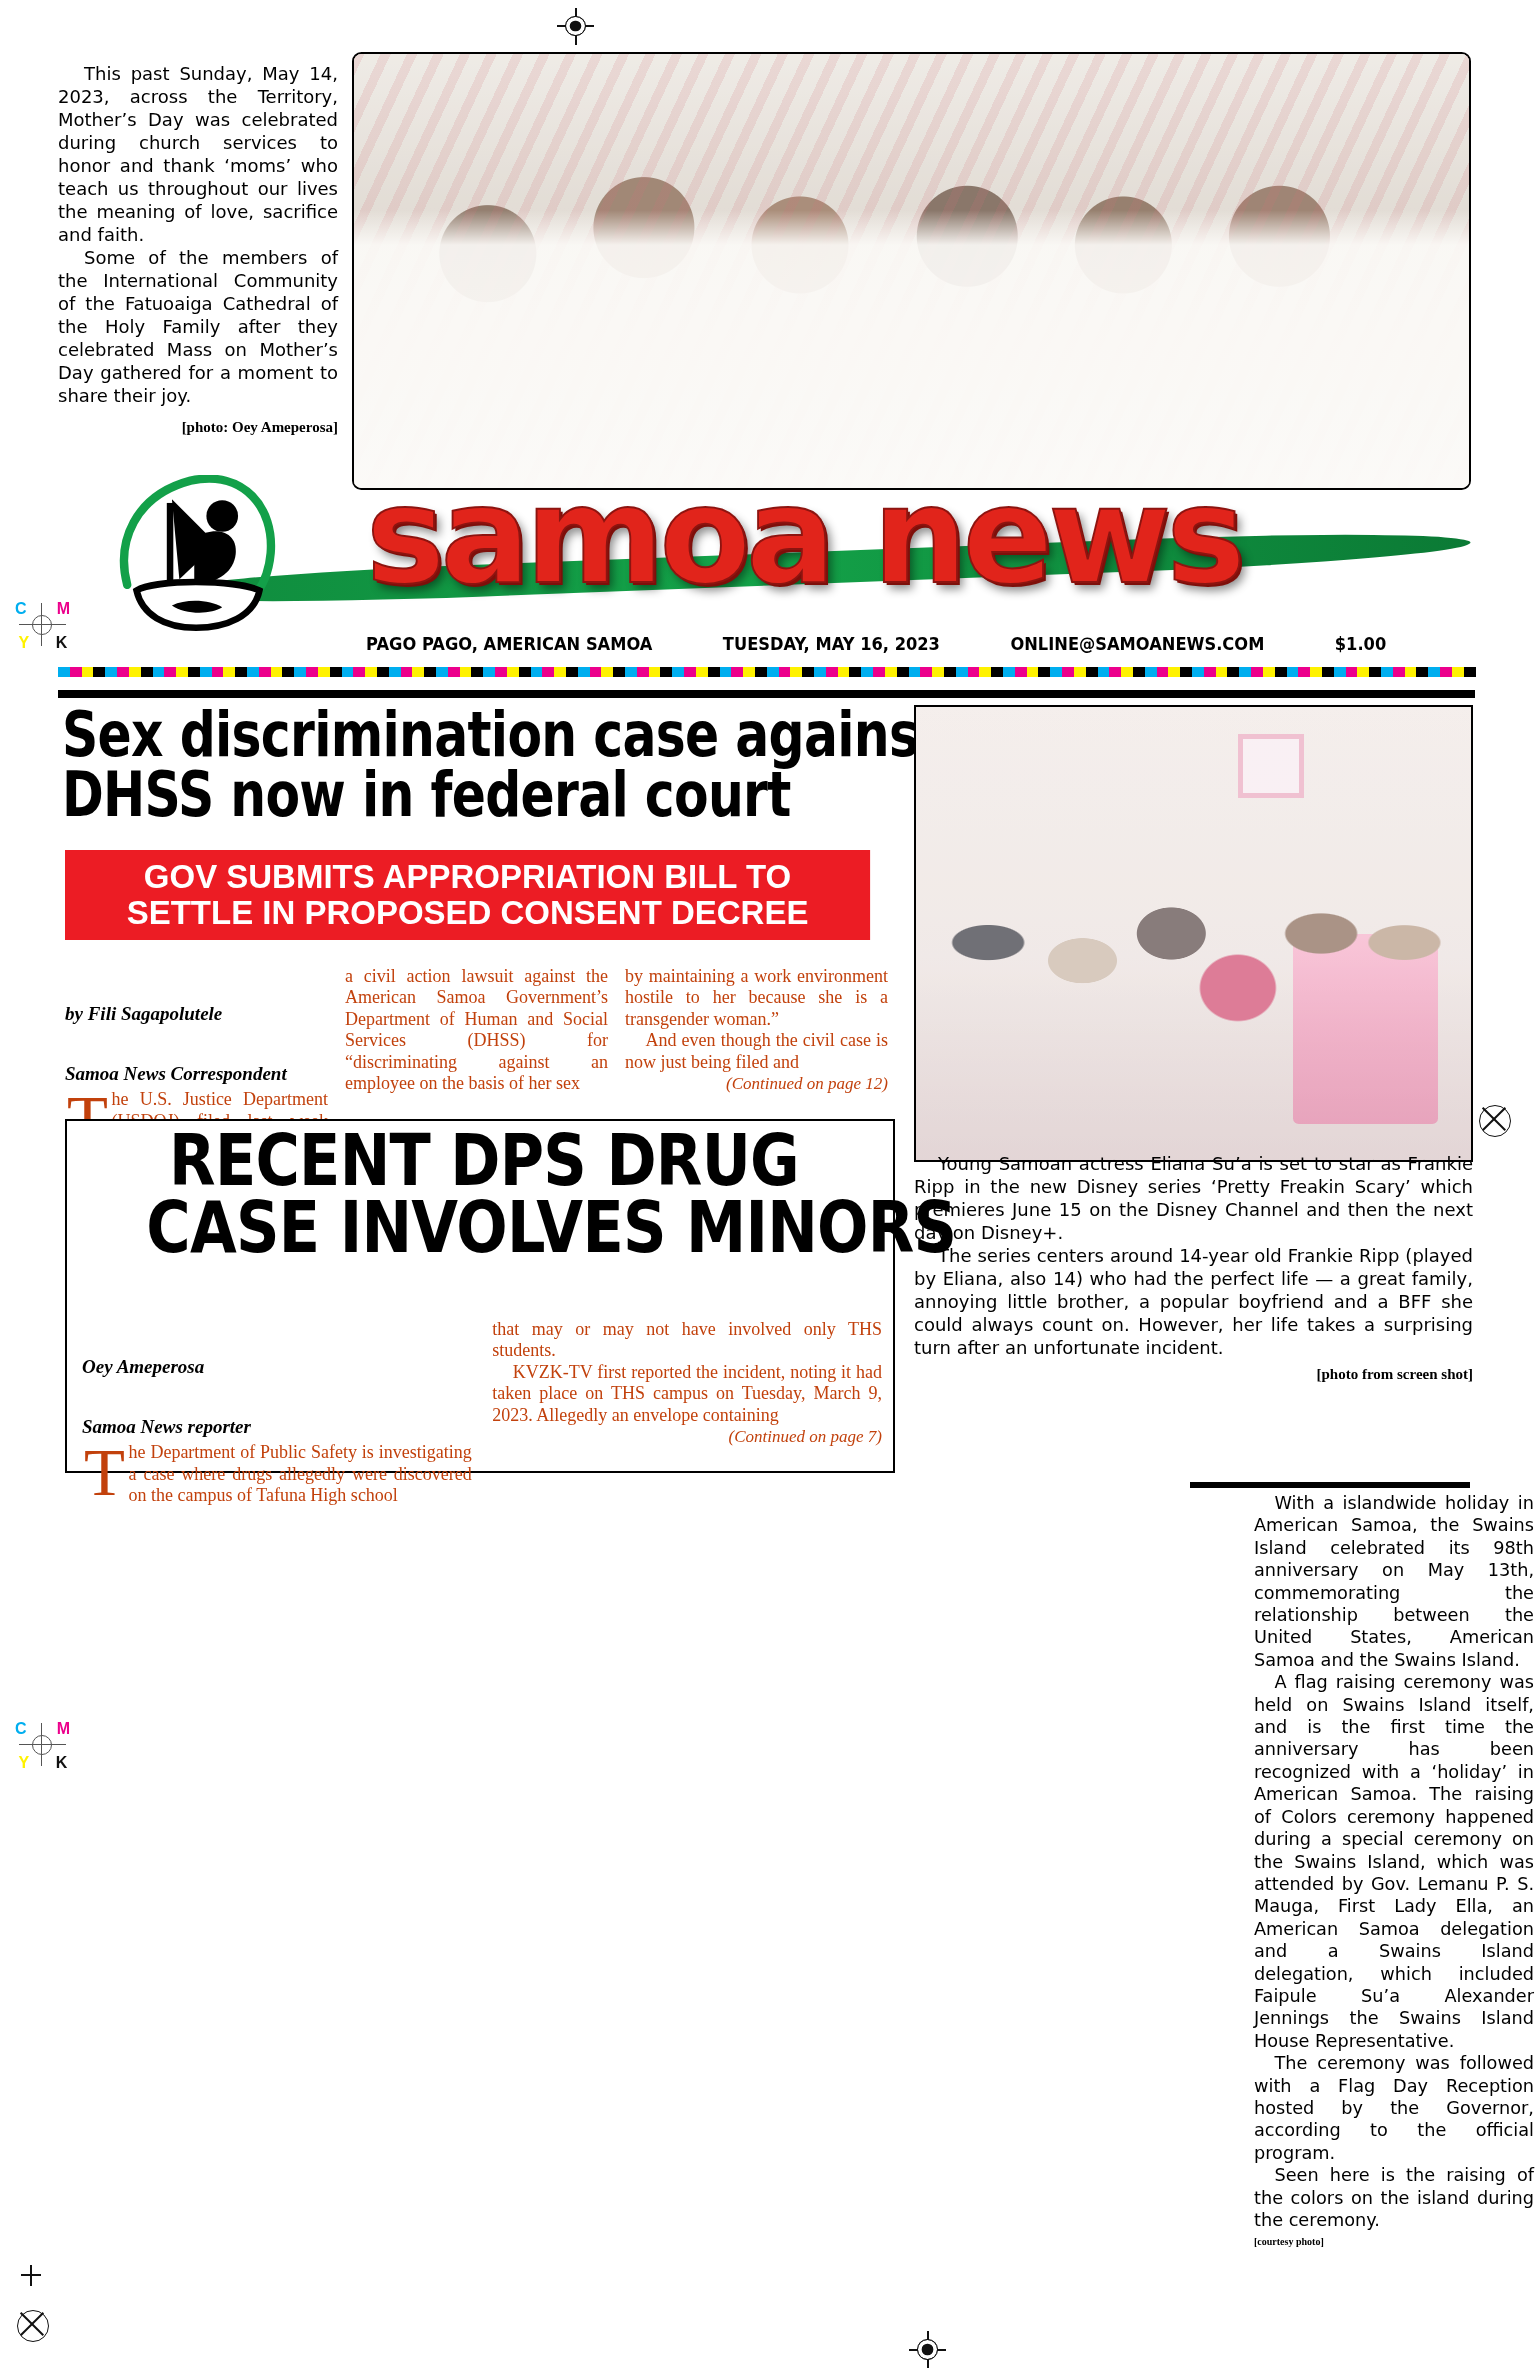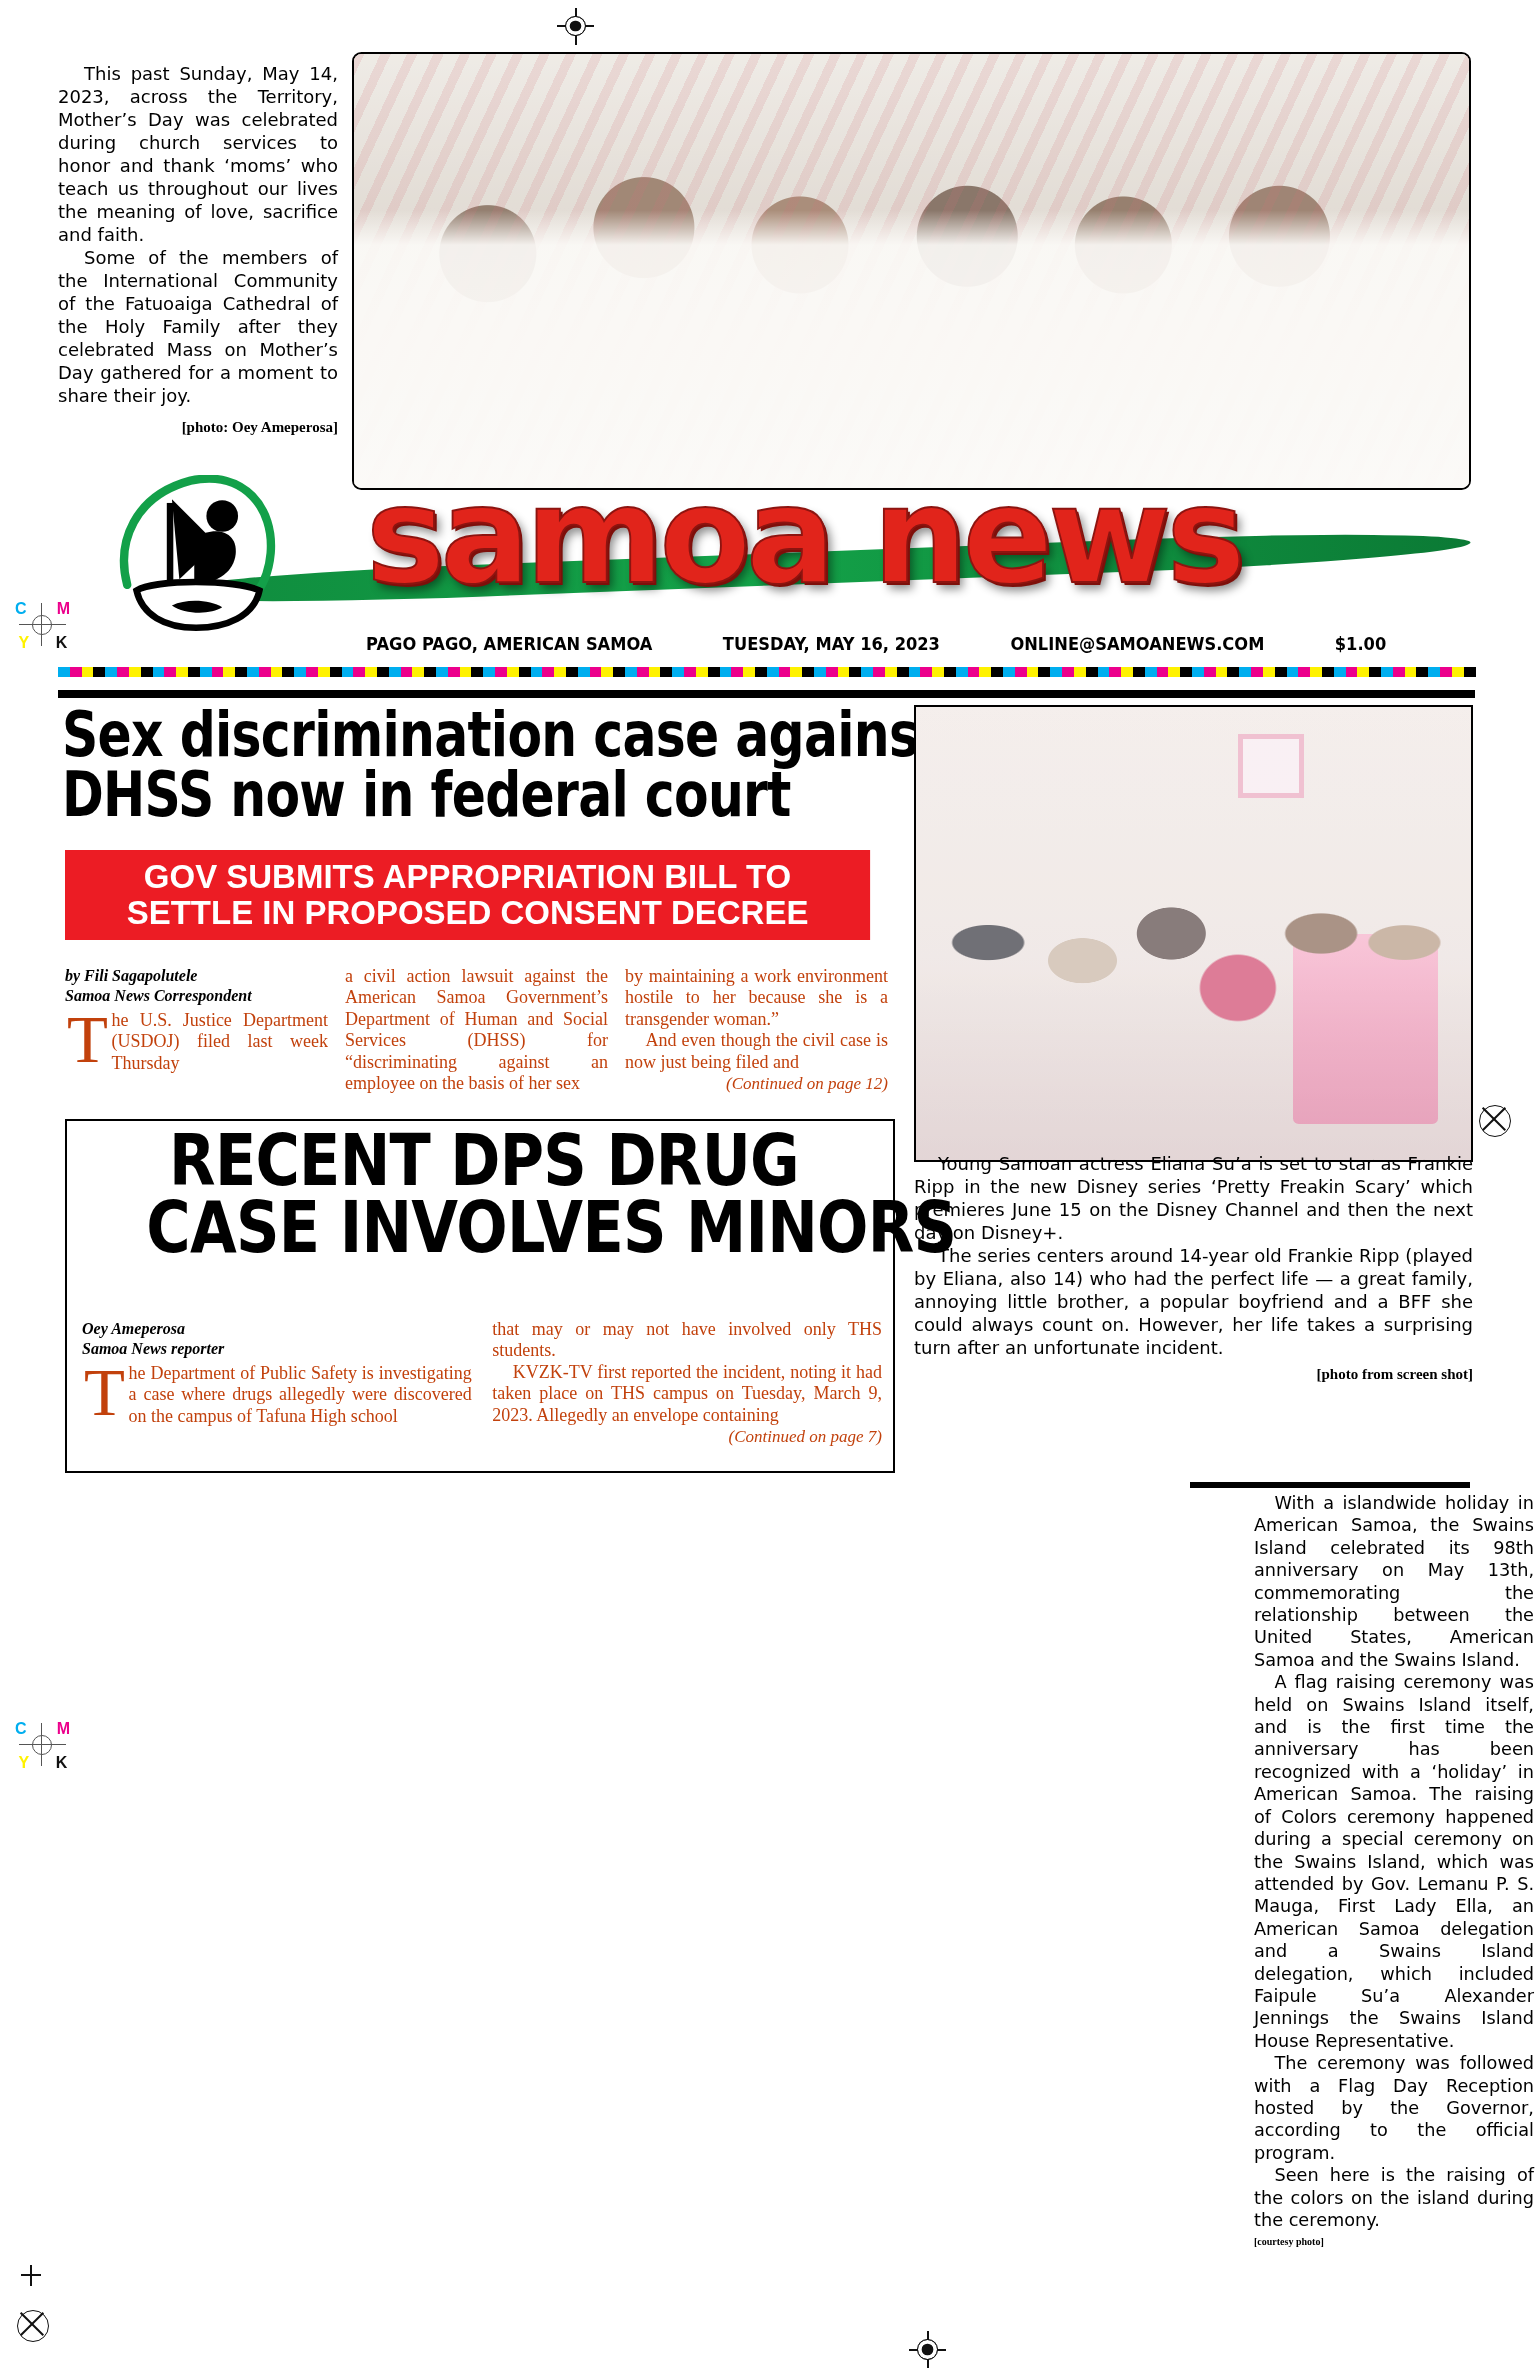--- a/index.html
+++ b/index.html
@@ -112,21 +112,21 @@
 
   #kicker {
     position:absolute; left:65px; top:850px; width:830px;
     background:#EC1C24; color:#fff;
     font-family:"Liberation Sans", sans-serif; font-weight:bold;
     font-size:34px; line-height:1.08; letter-spacing:0px;
     padding:7.5px 9.3px 9.3px 9.3px; text-align:center;
     transform:scaleX(.97); transform-origin:left top;
   }
 
-  .byline { font-family:"Liberation Serif", serif; font-weight:bold; font-style:italic; font-size:16px; line-height:1.25; }
+  .byline { font-family:"Liberation Serif", serif; font-weight:bold; font-style:italic; font-size:19px; line-height:1.25;margin-top:36px; }
 
   .bodycol {
     font-family:"Liberation Serif", serif;
     font-size:18px; line-height:21.4px; color:#c2410c;
     text-align:justify; text-justify:inter-word;
   }
   .bodycol p { margin:0; text-indent:20.5px; }
   .contd { font-style:italic; text-align:right; text-indent:0 !important; font-size:17px; }
 
   .dropcap {

